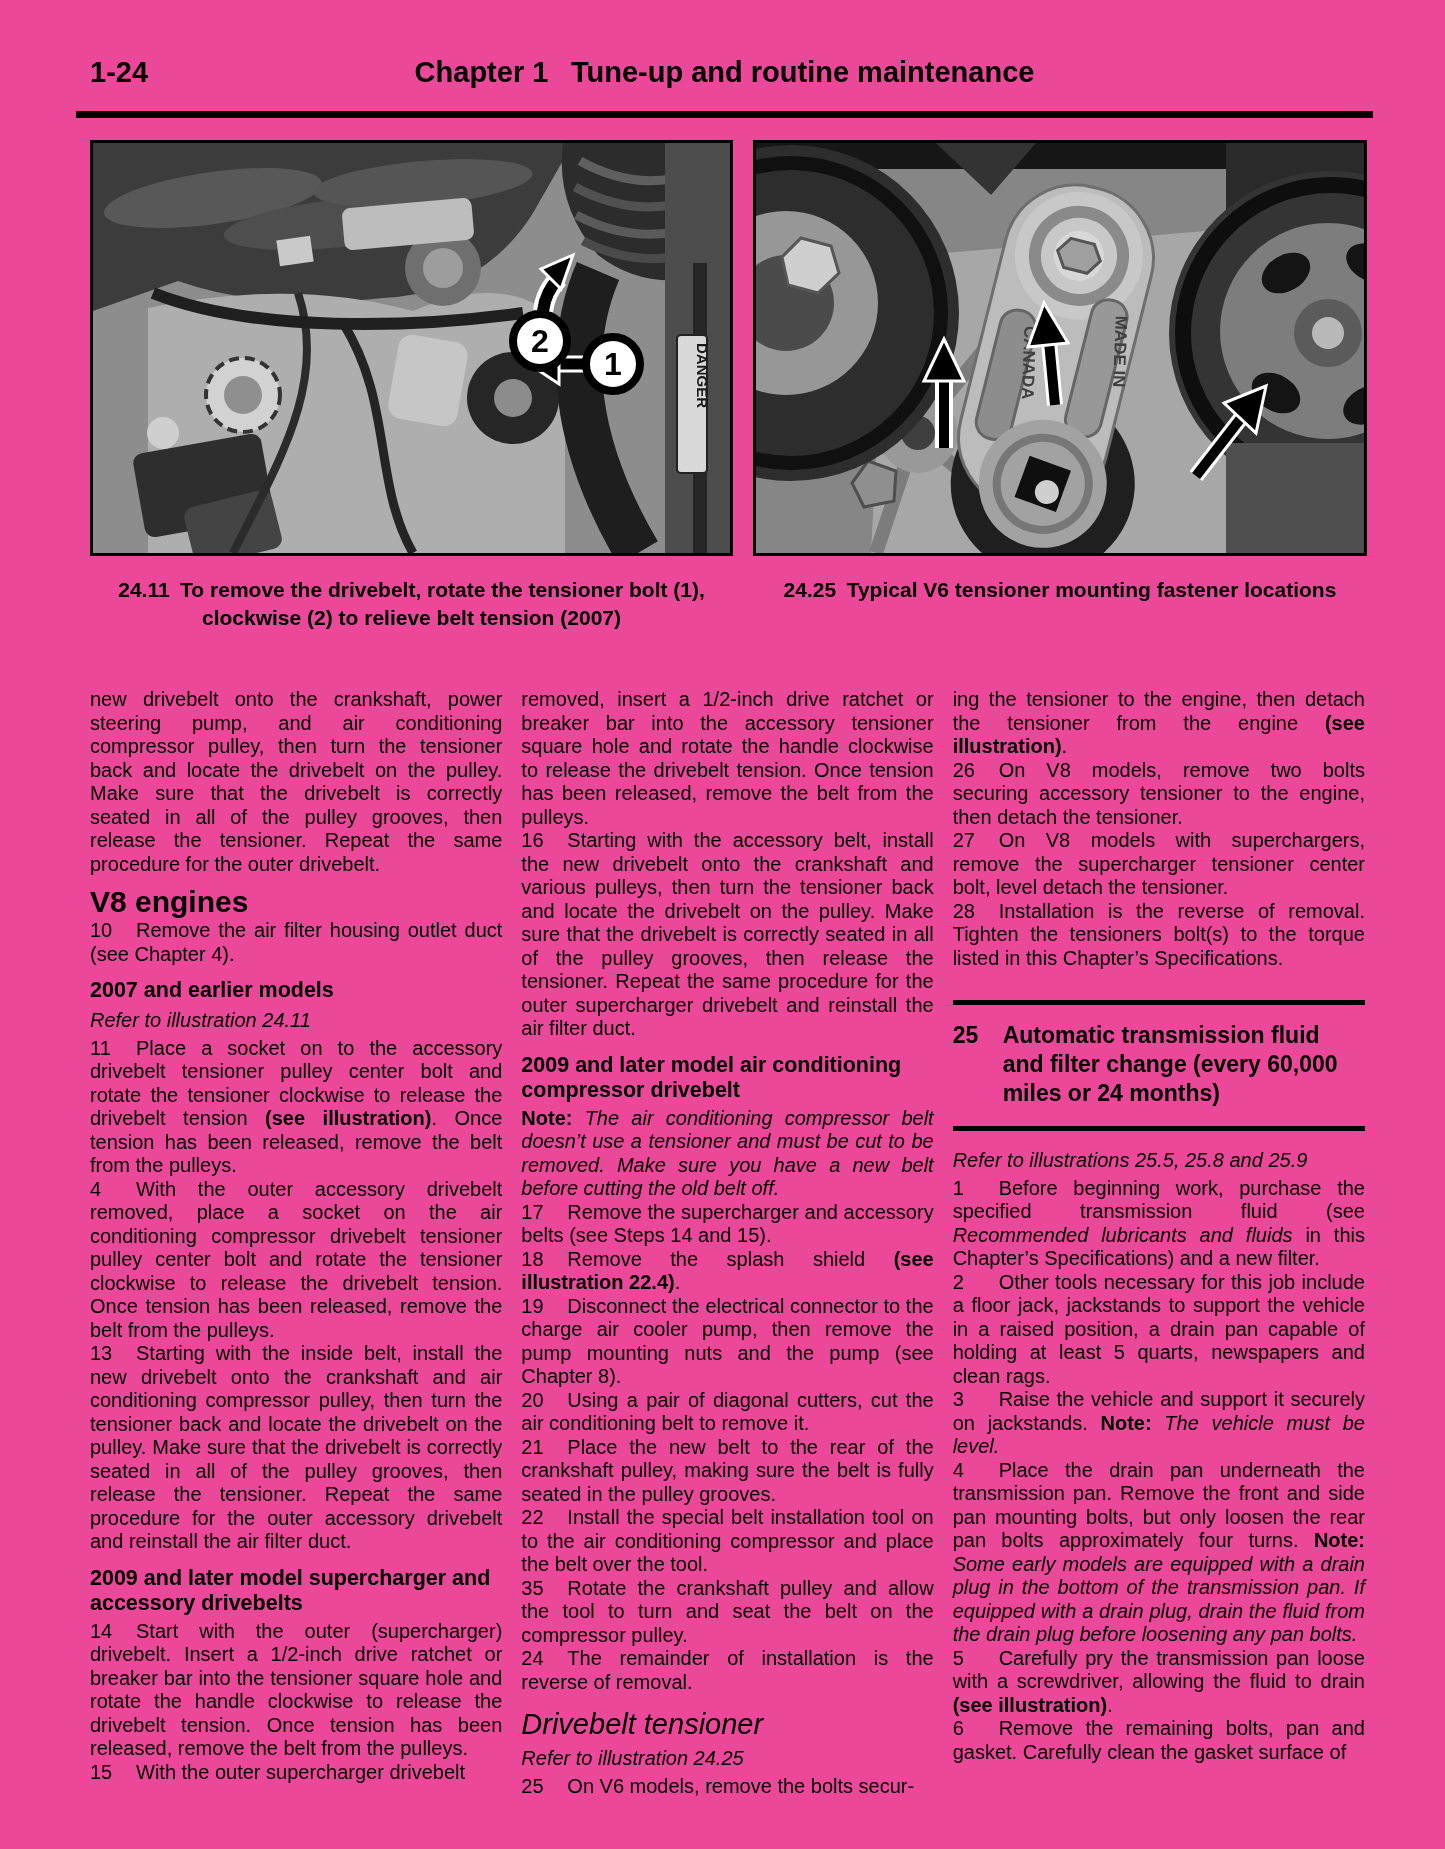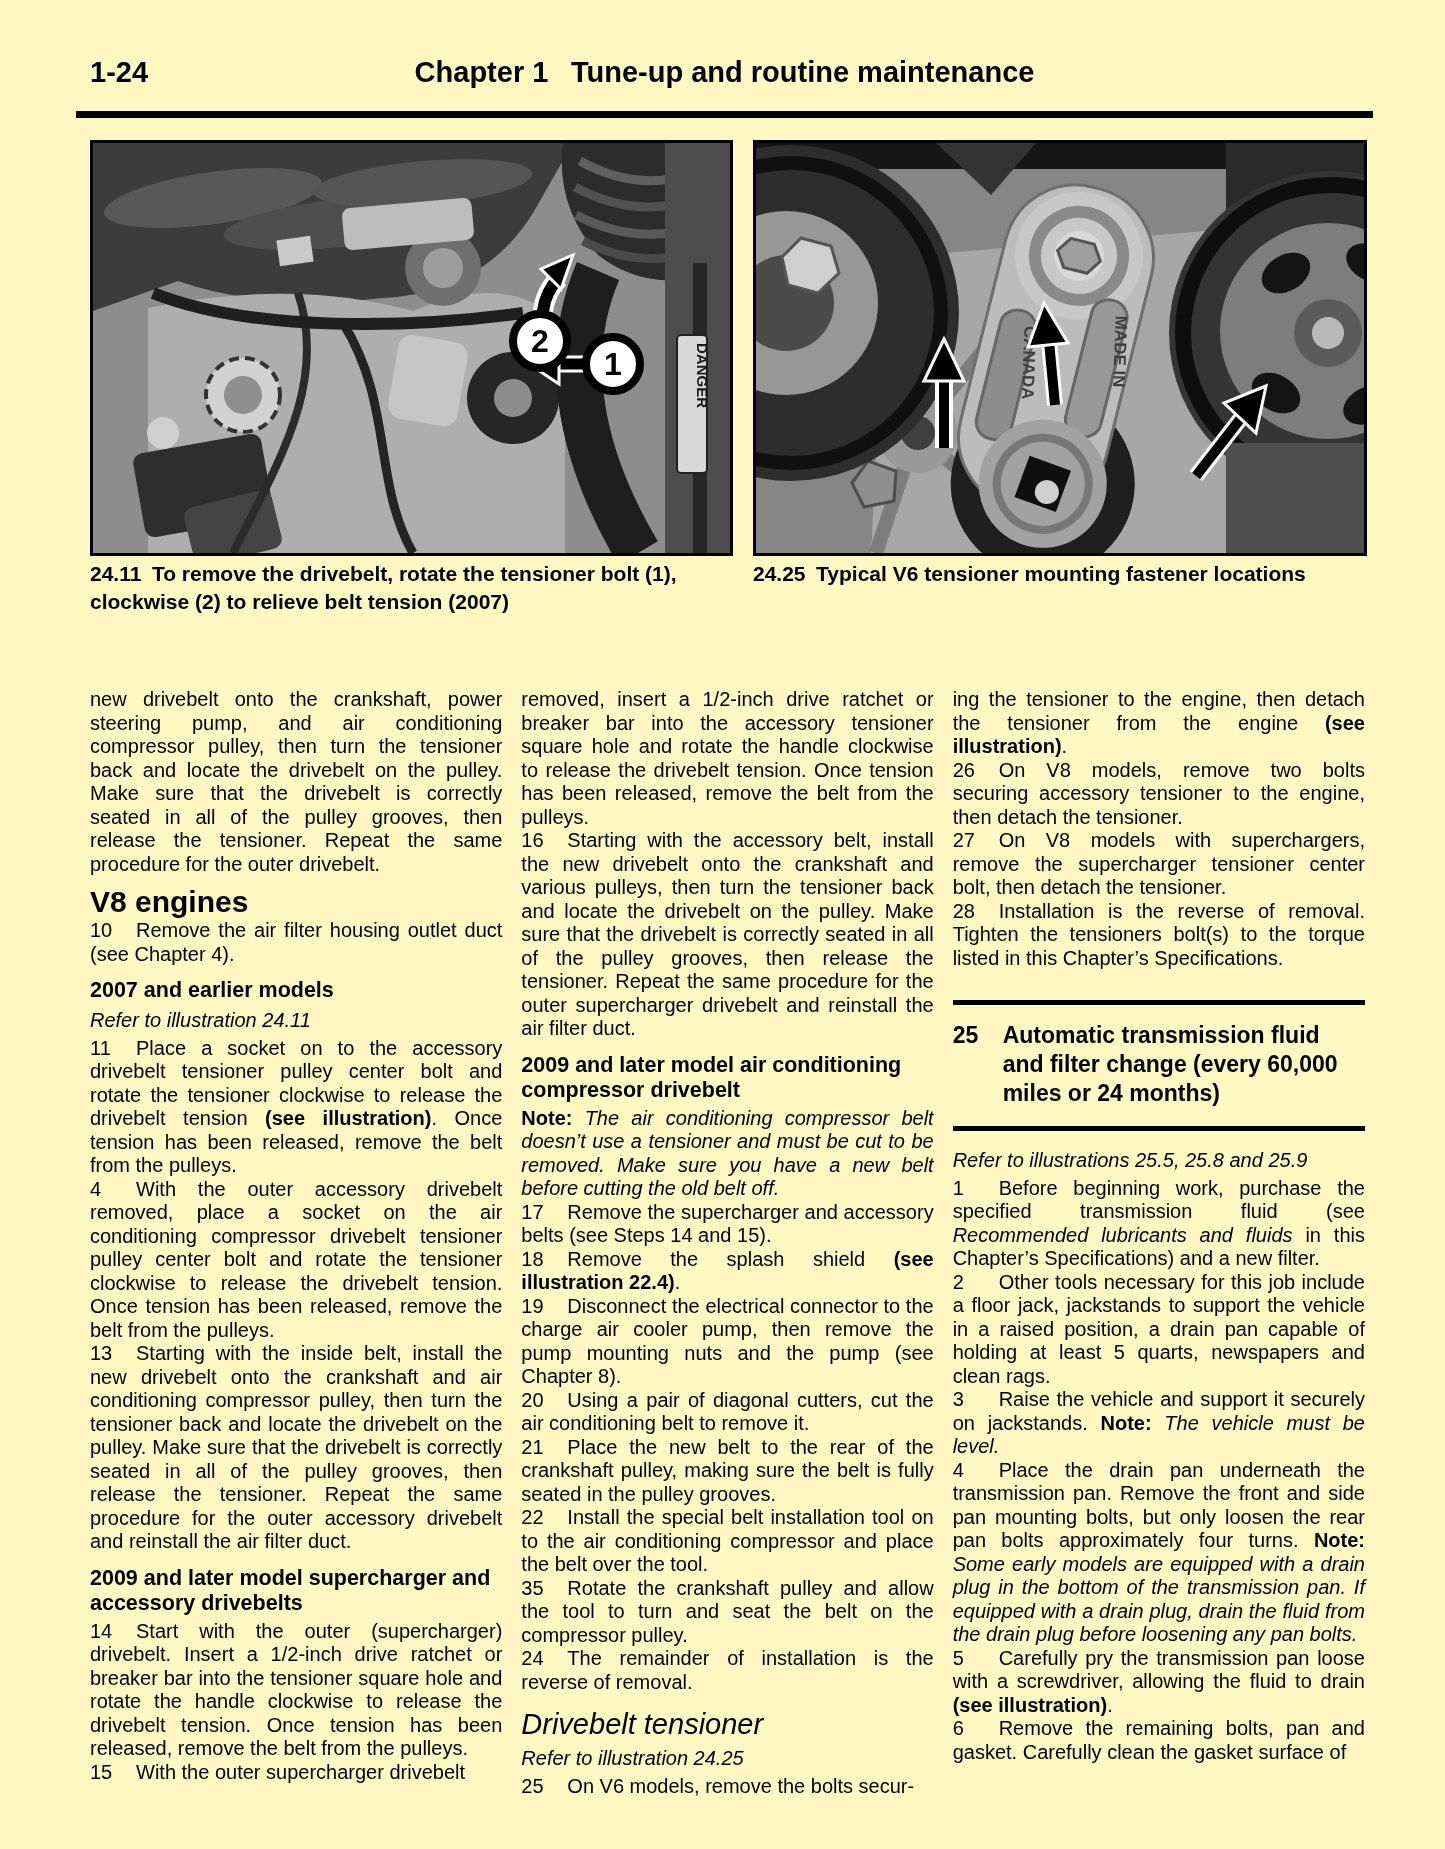--- a/index.html
+++ b/index.html
@@ -1,29 +1,29 @@
 <!DOCTYPE html>
 <html lang="en"><head>
 <meta charset="utf-8">
 <style>
   html,body{margin:0;padding:0;background:#ffffff;}
   .page{
-    position:relative;width:1445px;height:1849px;background:#fef9c3;
+    position:relative;width:1445px;height:1849px;background:#ec4899;
     font-family:"Liberation Sans",sans-serif;color:#000;overflow:hidden;
   }
   
   .hdr{position:absolute;top:56px;left:90px;right:78px;height:40px;}
   .pagenum{position:absolute;left:0;top:0;font-size:29px;font-weight:bold;}
   .chapter{position:absolute;left:0;right:8px;top:0;text-align:center;font-size:29px;font-weight:bold;}
   .hrule{position:absolute;top:111px;left:76px;right:72px;height:7px;background:#000;}
   
   .figs{position:absolute;top:140px;left:90px;right:78px;display:flex;justify-content:space-between;}
   figure{margin:0;}
   .photo{border:3px solid #000;line-height:0;background:#8d8d8d;}
-  figcaption{margin-top:4px;text-align:left;font-weight:bold;font-size:21px;line-height:28px;}
+  figcaption{margin-top:20px;text-align:center;font-weight:bold;font-size:21px;line-height:28px;}
   
   .cols{position:absolute;top:688px;left:90px;right:80px;display:flex;gap:19px;}
   .col{flex:1 1 0;min-width:0;}
   .col p{margin:0;font-size:20px;line-height:23.5px;text-align:justify;}
   .col p.ref{font-style:italic;text-align:left;margin:6px 0 4px;}
   .step-num{display:inline-block;min-width:46px;}
   .col h3{margin:12px 0 4px;font-size:30px;line-height:27px;font-weight:bold;}
   .col h4{margin:12px 0 4px;font-size:21.5px;line-height:25px;font-weight:bold;}
   .col h2{margin:14px 0 6px;font-size:29px;line-height:33px;font-weight:normal;font-style:italic;}
   .sect{margin:30px 0 18px;border-top:5px solid #000;border-bottom:5px solid #000;padding:16px 0 18px;}
@@ -221,21 +221,21 @@
         <p><span class="step-num">22</span><span>Install the special belt installation tool on to the air conditioning compressor and place the belt over the tool.</span></p>
         <p><span class="step-num">35</span><span>Rotate the crankshaft pulley and allow the tool to turn and seat the belt on the compressor pulley.</span></p>
         <p><span class="step-num">24</span><span>The remainder of installation is the reverse of removal.</span></p>
         <h2>Drivebelt tensioner</h2>
         <p class="ref">Refer to illustration 24.25</p>
         <p><span class="step-num">25</span><span>On V6 models, remove the bolts secur-</span></p>
       </div>
     <div class="col">
         <p>ing the tensioner to the engine, then detach the tensioner from the engine <b>(see illustration)</b>.</p>
         <p><span class="step-num">26</span><span>On V8 models, remove two bolts securing accessory tensioner to the engine, then detach the tensioner.</span></p>
-        <p><span class="step-num">27</span><span>On V8 models with superchargers, remove the supercharger tensioner center bolt, then detach the tensioner.</span></p>
+        <p><span class="step-num">27</span><span>On V8 models with superchargers, remove the supercharger tensioner center bolt, level detach the tensioner.</span></p>
         <p><span class="step-num">28</span><span>Installation is the reverse of removal. Tighten the tensioners bolt(s) to the torque listed in this Chapter’s Specifications.</span></p>
         <div class="sect">
           <div class="sect-grid">
             <span class="sect-num">25</span>
             <span class="sect-text">Automatic transmission fluid and filter change (every 60,000 miles or 24 months)</span>
           </div>
         </div>
         <p class="ref">Refer to illustrations 25.5, 25.8 and 25.9</p>
         <p><span class="step-num">1</span><span>Before beginning work, purchase the specified transmission fluid (see <i>Recommended lubricants and fluids</i> in this Chapter’s Specifications) and a new filter.</span></p>
         <p><span class="step-num">2</span><span>Other tools necessary for this job include a floor jack, jackstands to support the vehicle in a raised position, a drain pan capable of holding at least 5 quarts, newspapers and clean rags.</span></p>

